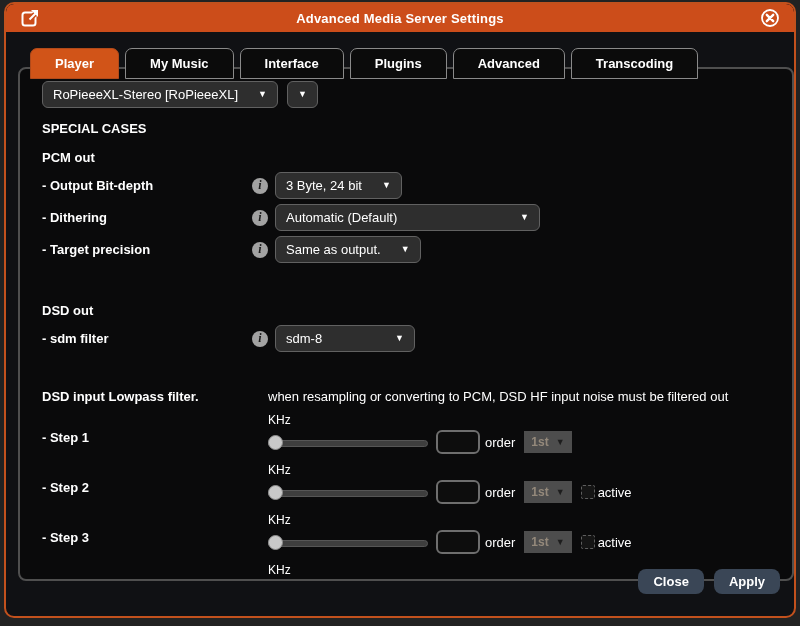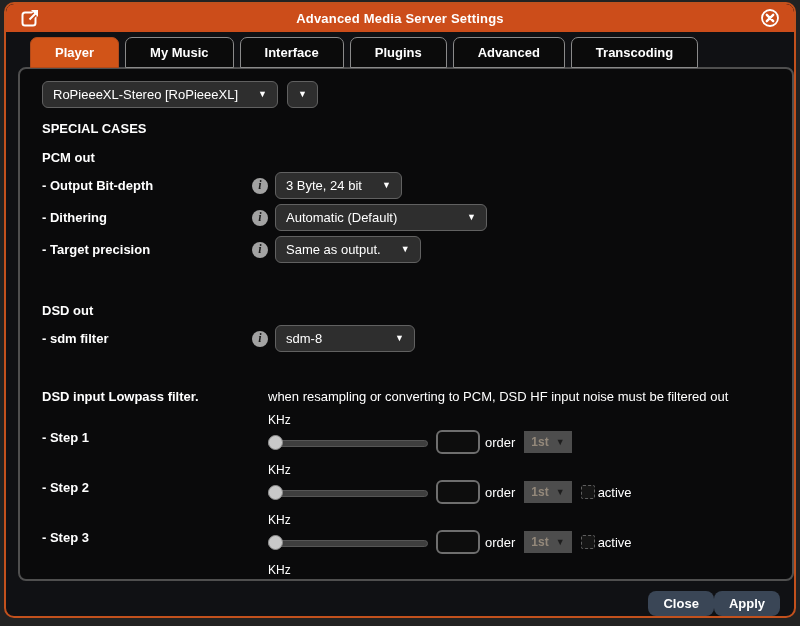--- a/index.html
+++ b/index.html
@@ -8,21 +8,21 @@
           border:2px solid #c2511d;border-radius:10px;background:#101114;overflow:hidden;}
   
   .titlebar{height:28px;background:#cc4d1a;border-radius:8px 8px 0 0;position:relative;
             display:flex;align-items:center;}
   .titlebar .title{position:absolute;left:0;right:0;text-align:center;color:#fff;
                    font-weight:bold;font-size:13px;letter-spacing:.2px;}
   .tb-icon{position:absolute;top:4px;width:20px;height:20px;cursor:pointer;}
   .tb-icon.left{left:14px;}
   .tb-icon.right{right:14px;}
   
-  .tabs{display:flex;gap:6px;padding:5px 0 0 24px;position:relative;z-index:3;}
+  .tabs{display:flex;gap:6px;padding:16px 0 0 24px;position:relative;z-index:3;}
   .tab{box-sizing:border-box;height:31px;padding:7px 24px 0 24px;background:#0b0b0b;color:#fff;
        font-size:13px;font-weight:bold;border:1px solid #8a8a8a;border-radius:7px 7px 0 0;
        cursor:pointer;white-space:nowrap;}
   .tab.active{background:#d15418;border-color:#b14a1a;}
   
   .panel{position:absolute;left:12px;top:63px;width:776px;height:514px;box-sizing:border-box;
          background:#0a0a0b;border:2px solid #4f4f4f;border-radius:8px;padding:12px 14px 0 22px;
          overflow:hidden;}
   
   .dd{display:inline-flex;align-items:center;gap:20px;background:#2e2e2e;border:1px solid #616161;
@@ -54,21 +54,21 @@
   .num-input{width:32px;height:18px;background:#0d0d0d;border:2px solid #6e6e6e;border-radius:6px;
              color:#fff;font-size:12px;padding:1px 4px;margin-right:5px;outline:none;}
   .order-lbl{color:#fff;font-size:13px;margin-right:9px;}
   .mini-dd{display:inline-flex;align-items:center;gap:7px;background:#4d4d4d;border-radius:0;
            padding:4px 7px;font-size:12px;font-weight:bold;color:#94897b;cursor:pointer;}
   .mini-dd .arr{color:#1d1d1d;font-size:9px;line-height:1;}
   .chk{width:12px;height:12px;border:1px dashed #5e5e5e;border-radius:2px;background:#151515;
        margin-left:9px;margin-right:3px;cursor:pointer;}
   .active-lbl{color:#fff;font-size:13px;}
   
-  .footer{position:absolute;right:14px;bottom:0;display:flex;margin-left:29px;}
+  .footer{position:absolute;right:14px;bottom:22px;display:flex;gap:10px;margin-left:29px;}
   .btn{background:#3a4656;color:#fff;font-size:13px;font-weight:bold;border:none;border-radius:8px;
        padding:5px 15px;cursor:pointer;font-family:inherit;}
   .mt-pcm{margin-top:14px;}
   .mt-dsd{margin-top:40px;}
   .gap-row{margin-top:7px;}
 </style>
 </head>
 <body>
 
 <div class="stage">
@@ -118,21 +118,21 @@
         <div class="info-icon">i</div>
         <div class="dd">
           <span>3 Byte, 24 bit</span>
           <span class="arr">▼</span>
         </div>
       </div>
 
       <div class="form-row">
         <div class="row-label">- Dithering</div>
         <div class="info-icon">i</div>
-        <div class="dd spread" style="width:212px;">
+        <div class="dd spread" style="width:265px;">
           <span>Automatic (Default)</span>
           <span class="arr">▼</span>
         </div>
       </div>
 
       <div class="form-row">
         <div class="row-label">- Target precision</div>
         <div class="info-icon">i</div>
         <div class="dd">
           <span>Same as output.</span>

